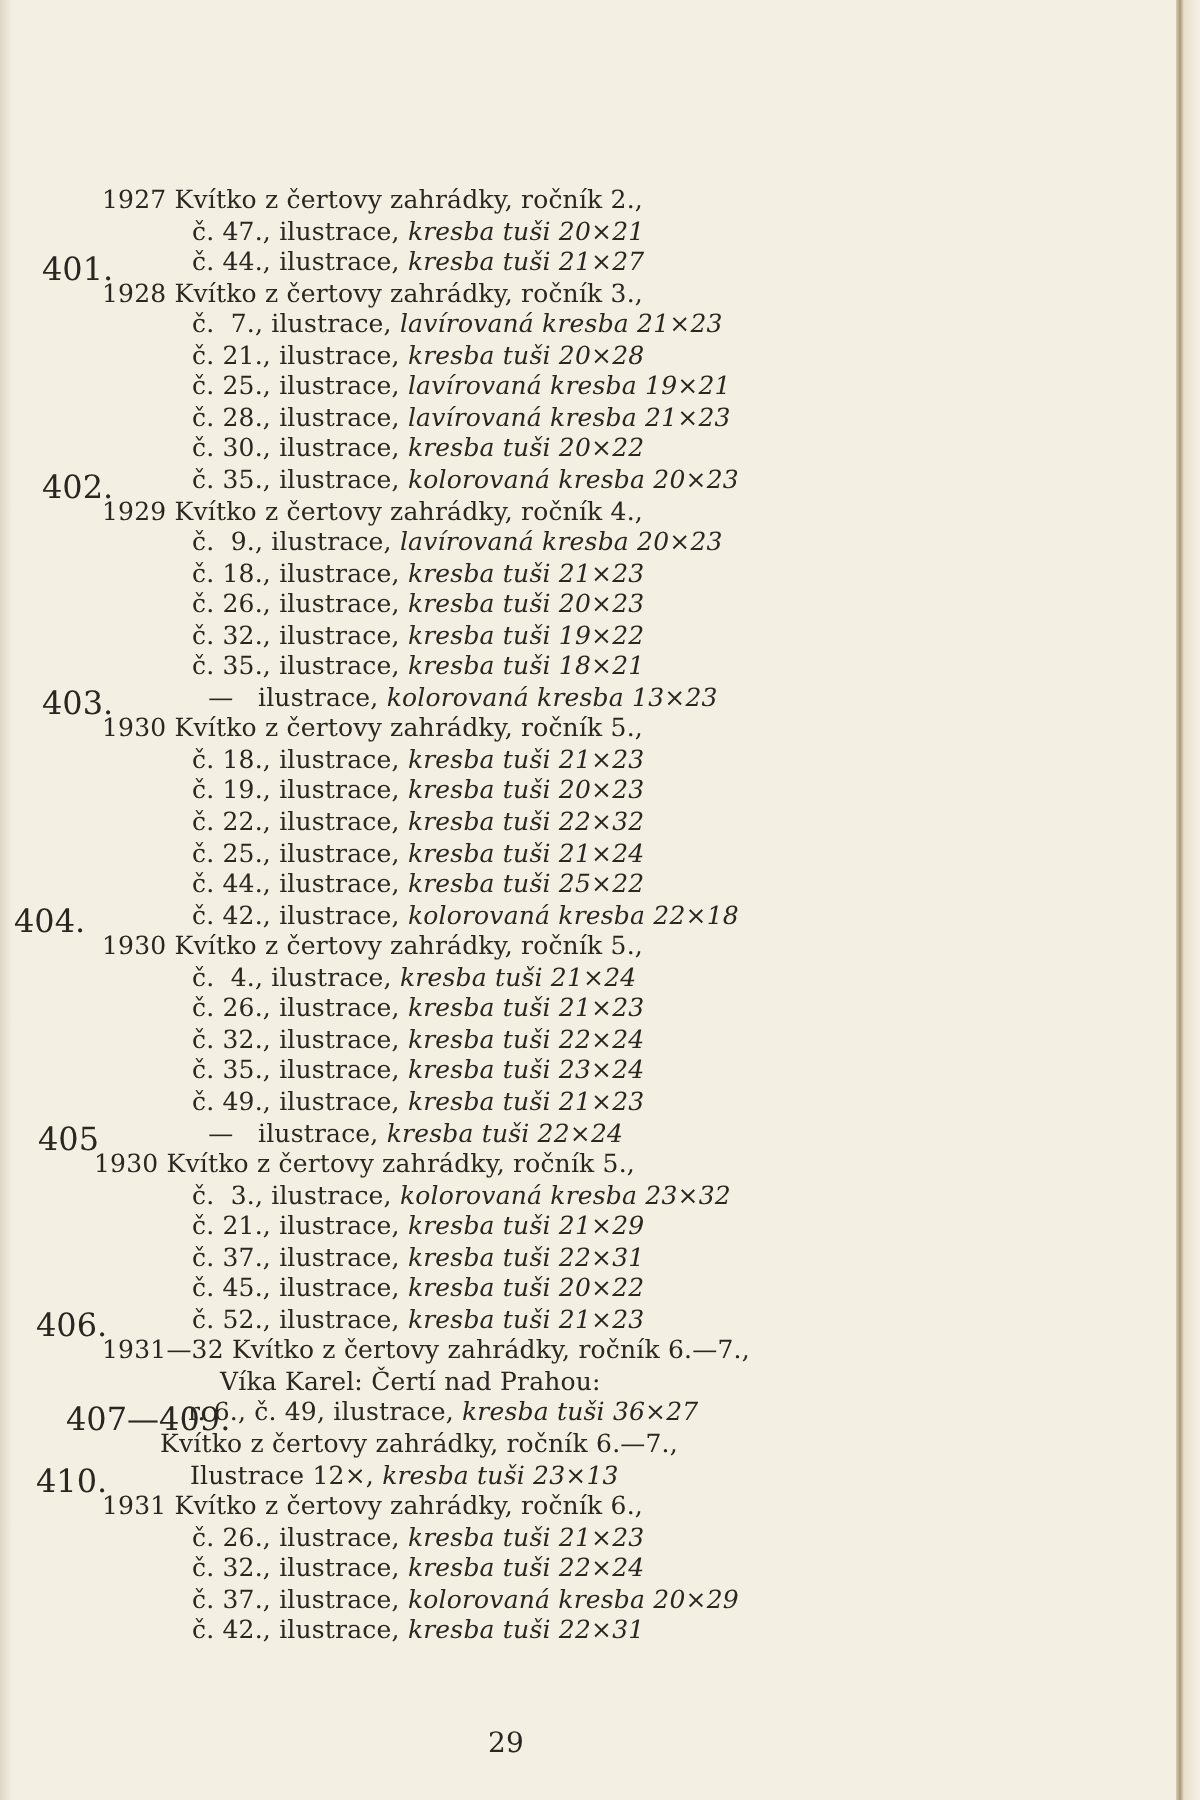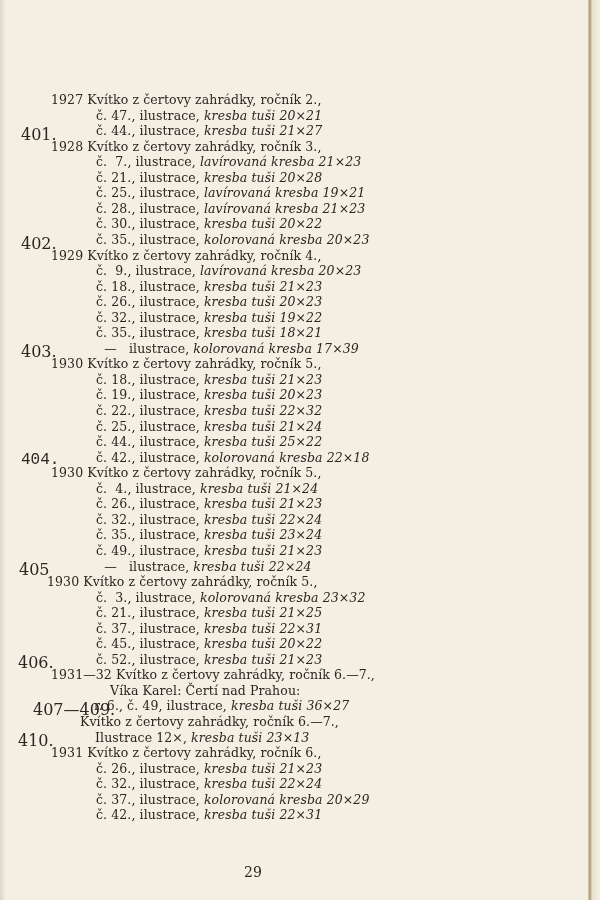--- a/index.html
+++ b/index.html
@@ -33,41 +33,41 @@
     <div class="line" style="left: 96px; top: 188.85px;"><span>č. 28., ilustrace, </span><i>lavírovaná kresba</i><i> 21×23</i></div>
     <div class="line" style="left: 96px; top: 204.4px;"><span>č. 30., ilustrace, </span><i>kresba tuši</i><i> 20×22</i></div>
     <div class="line" style="left: 96px; top: 219.95px;"><span>č. 35., ilustrace, </span><i>kolorovaná kresba</i><i> 20×23</i></div>
     <div class="num" style="left: 21px; top: 235.5px;">402.</div>
     <div class="line" style="left: 51px; top: 235.5px;">1929 Kvítko z čertovy zahrádky, ročník 4.,</div>
     <div class="line" style="left: 96px; top: 251.05px;"><span>č.  9., ilustrace, </span><i>lavírovaná kresba</i><i> 20×23</i></div>
     <div class="line" style="left: 96px; top: 266.6px;"><span>č. 18., ilustrace, </span><i>kresba tuši</i><i> 21×23</i></div>
     <div class="line" style="left: 96px; top: 282.15px;"><span>č. 26., ilustrace, </span><i>kresba tuši</i><i> 20×23</i></div>
     <div class="line" style="left: 96px; top: 297.7px;"><span>č. 32., ilustrace, </span><i>kresba tuši</i><i> 19×22</i></div>
     <div class="line" style="left: 96px; top: 313.25px;"><span>č. 35., ilustrace, </span><i>kresba tuši</i><i> 18×21</i></div>
-    <div class="line" style="left: 96px; top: 328.8px;"><span>  —   ilustrace, </span><i>kolorovaná kresba</i><i> 17×39</i></div>
+    <div class="line" style="left: 96px; top: 328.8px;"><span>  —   ilustrace, </span><i>kolorovaná kresba</i><i> 13×23</i></div>
     <div class="num" style="left: 21px; top: 344.35px;">403.</div>
     <div class="line" style="left: 51px; top: 344.35px;">1930 Kvítko z čertovy zahrádky, ročník 5.,</div>
     <div class="line" style="left: 96px; top: 359.9px;"><span>č. 18., ilustrace, </span><i>kresba tuši</i><i> 21×23</i></div>
     <div class="line" style="left: 96px; top: 375.45px;"><span>č. 19., ilustrace, </span><i>kresba tuši</i><i> 20×23</i></div>
     <div class="line" style="left: 96px; top: 391px;"><span>č. 22., ilustrace, </span><i>kresba tuši</i><i> 22×32</i></div>
     <div class="line" style="left: 96px; top: 406.55px;"><span>č. 25., ilustrace, </span><i>kresba tuši</i><i> 21×24</i></div>
     <div class="line" style="left: 96px; top: 422.1px;"><span>č. 44., ilustrace, </span><i>kresba tuši</i><i> 25×22</i></div>
     <div class="line" style="left: 96px; top: 437.65px;"><span>č. 42., ilustrace, </span><i>kolorovaná kresba</i><i> 22×18</i></div>
-    <div class="num" style="left: 21px; top: 453.2px; font-family: Liberation Mono, monospace;">404.</div>
+    <div class="num" style="left: 7px; top: 453.2px;">404.</div>
     <div class="line" style="left: 51px; top: 453.2px;">1930 Kvítko z čertovy zahrádky, ročník 5.,</div>
     <div class="line" style="left: 96px; top: 468.75px;"><span>č.  4., ilustrace, </span><i>kresba tuši</i><i> 21×24</i></div>
     <div class="line" style="left: 96px; top: 484.3px;"><span>č. 26., ilustrace, </span><i>kresba tuši</i><i> 21×23</i></div>
     <div class="line" style="left: 96px; top: 499.85px;"><span>č. 32., ilustrace, </span><i>kresba tuši</i><i> 22×24</i></div>
     <div class="line" style="left: 96px; top: 515.4px;"><span>č. 35., ilustrace, </span><i>kresba tuši</i><i> 23×24</i></div>
     <div class="line" style="left: 96px; top: 530.95px;"><span>č. 49., ilustrace, </span><i>kresba tuši</i><i> 21×23</i></div>
     <div class="line" style="left: 96px; top: 546.5px;"><span>  —   ilustrace, </span><i>kresba tuši</i><i> 22×24</i></div>
     <div class="num" style="left: 19px; top: 562.05px;">405</div>
     <div class="line" style="left: 47px; top: 562.05px;">1930 Kvítko z čertovy zahrádky, ročník 5.,</div>
     <div class="line" style="left: 96px; top: 577.6px;"><span>č.  3., ilustrace, </span><i>kolorovaná kresba</i><i> 23×32</i></div>
-    <div class="line" style="left: 96px; top: 593.15px;"><span>č. 21., ilustrace, </span><i>kresba tuši</i><i> 21×25</i></div>
+    <div class="line" style="left: 96px; top: 593.15px;"><span>č. 21., ilustrace, </span><i>kresba tuši</i><i> 21×29</i></div>
     <div class="line" style="left: 96px; top: 608.7px;"><span>č. 37., ilustrace, </span><i>kresba tuši</i><i> 22×31</i></div>
     <div class="line" style="left: 96px; top: 624.25px;"><span>č. 45., ilustrace, </span><i>kresba tuši</i><i> 20×22</i></div>
     <div class="line" style="left: 96px; top: 639.8px;"><span>č. 52., ilustrace, </span><i>kresba tuši</i><i> 21×23</i></div>
     <div class="num" style="left: 18px; top: 655.35px;">406.</div>
     <div class="line" style="left: 51px; top: 655.35px;">1931—32 Kvítko z čertovy zahrádky, ročník 6.—7.,</div>
     <div class="line" style="left: 110px; top: 670.9px;"><span>Víka Karel: Čertí nad Prahou:</span></div>
     <div class="line" style="left: 94px; top: 686.45px;"><span>r. 6., č. 49, ilustrace, </span><i>kresba tuši</i><i> 36×27</i></div>
     <div class="num" style="left: 17px; top: 702px; margin-left: 16px;">407—409.</div>
     <div class="line" style="left: 80px; top: 702px;">Kvítko z čertovy zahrádky, ročník 6.—7.,</div>
     <div class="line" style="left: 95px; top: 717.55px;"><span>Ilustrace 12×, </span><i>kresba tuši</i><i> 23×13</i></div>

